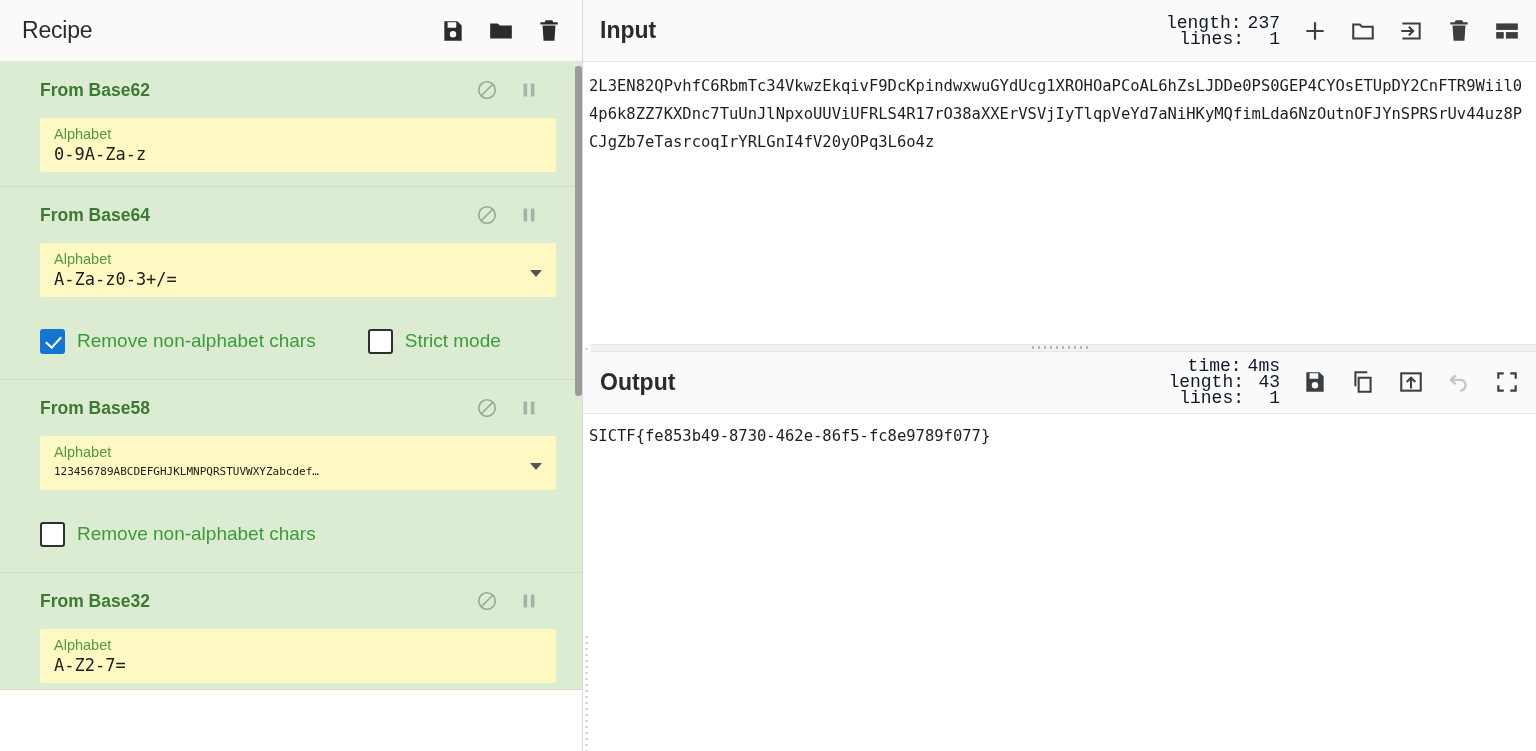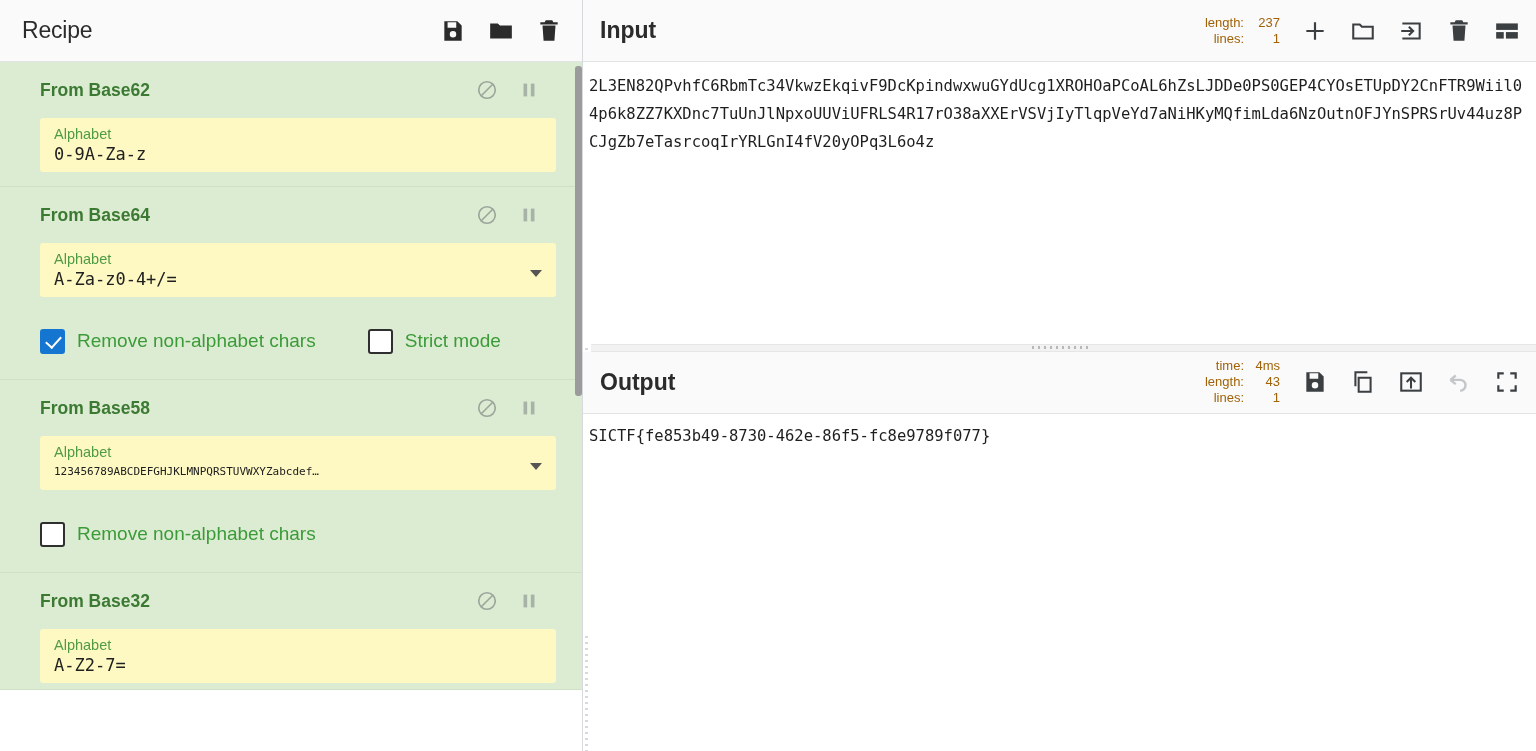--- a/index.html
+++ b/index.html
@@ -122,22 +122,22 @@
     height: 62px; flex: 0 0 62px;
     display: flex; align-items: center;
     padding: 0 16px 0 17px;
     background: #fafafa;
     border-bottom: 1px solid #e2e4e6;
     position: relative;
   }
   .io-title { font-size: 23px; font-weight: bold; color: #2b2b2b; }
   .io-meta {
     margin-left: auto;
-    font-family: Liberation Sans, sans-serif;
-    font-size: 13px; color: #a16207; line-height: 16px;
+    font-family: Liberation Mono, monospace;
+    font-size: 18px; color: #0f172a; line-height: 16px;
     text-align: right; padding-right: 22px;
   }
   .io-meta .row { display: flex; justify-content: flex-end; gap: 6px; white-space: pre; }
   .io-meta .k { display: inline-block; }
   .io-meta .v { display: inline-block; min-width: 30px; text-align: right; }
   .io-icons { display: flex; align-items: center; gap: 22px; }
   .io-icon { width: 26px; height: 26px; display: block; cursor: pointer; }
 
   .io-body {
     flex: 1; overflow: hidden;
@@ -227,21 +227,21 @@
             <span class="op-icon">
               <svg width="22" height="22" viewBox="0 0 24 24">
                   <rect x="6" y="5" width="4" height="14" fill="#a8b3a8"></rect>
                   <rect x="14" y="5" width="4" height="14" fill="#a8b3a8"></rect>
                 </svg>
             </span>
           </span>
         </div>
         <div class="arg">
           <div class="arg-label">Alphabet</div>
-          <div class="arg-value">A-Za-z0-4+/=</div>
+          <div class="arg-value">A-Za-z0-3+/=</div>
           <span class="caret"></span>
         </div>
         <div class="op-checks">
           <span class="check">
             <span class="box on"></span>
             <span class="check-label">Remove non-alphabet chars</span>
           </span>
           <span class="check">
             <span class="box"></span>
             <span class="check-label">Strict mode</span>

